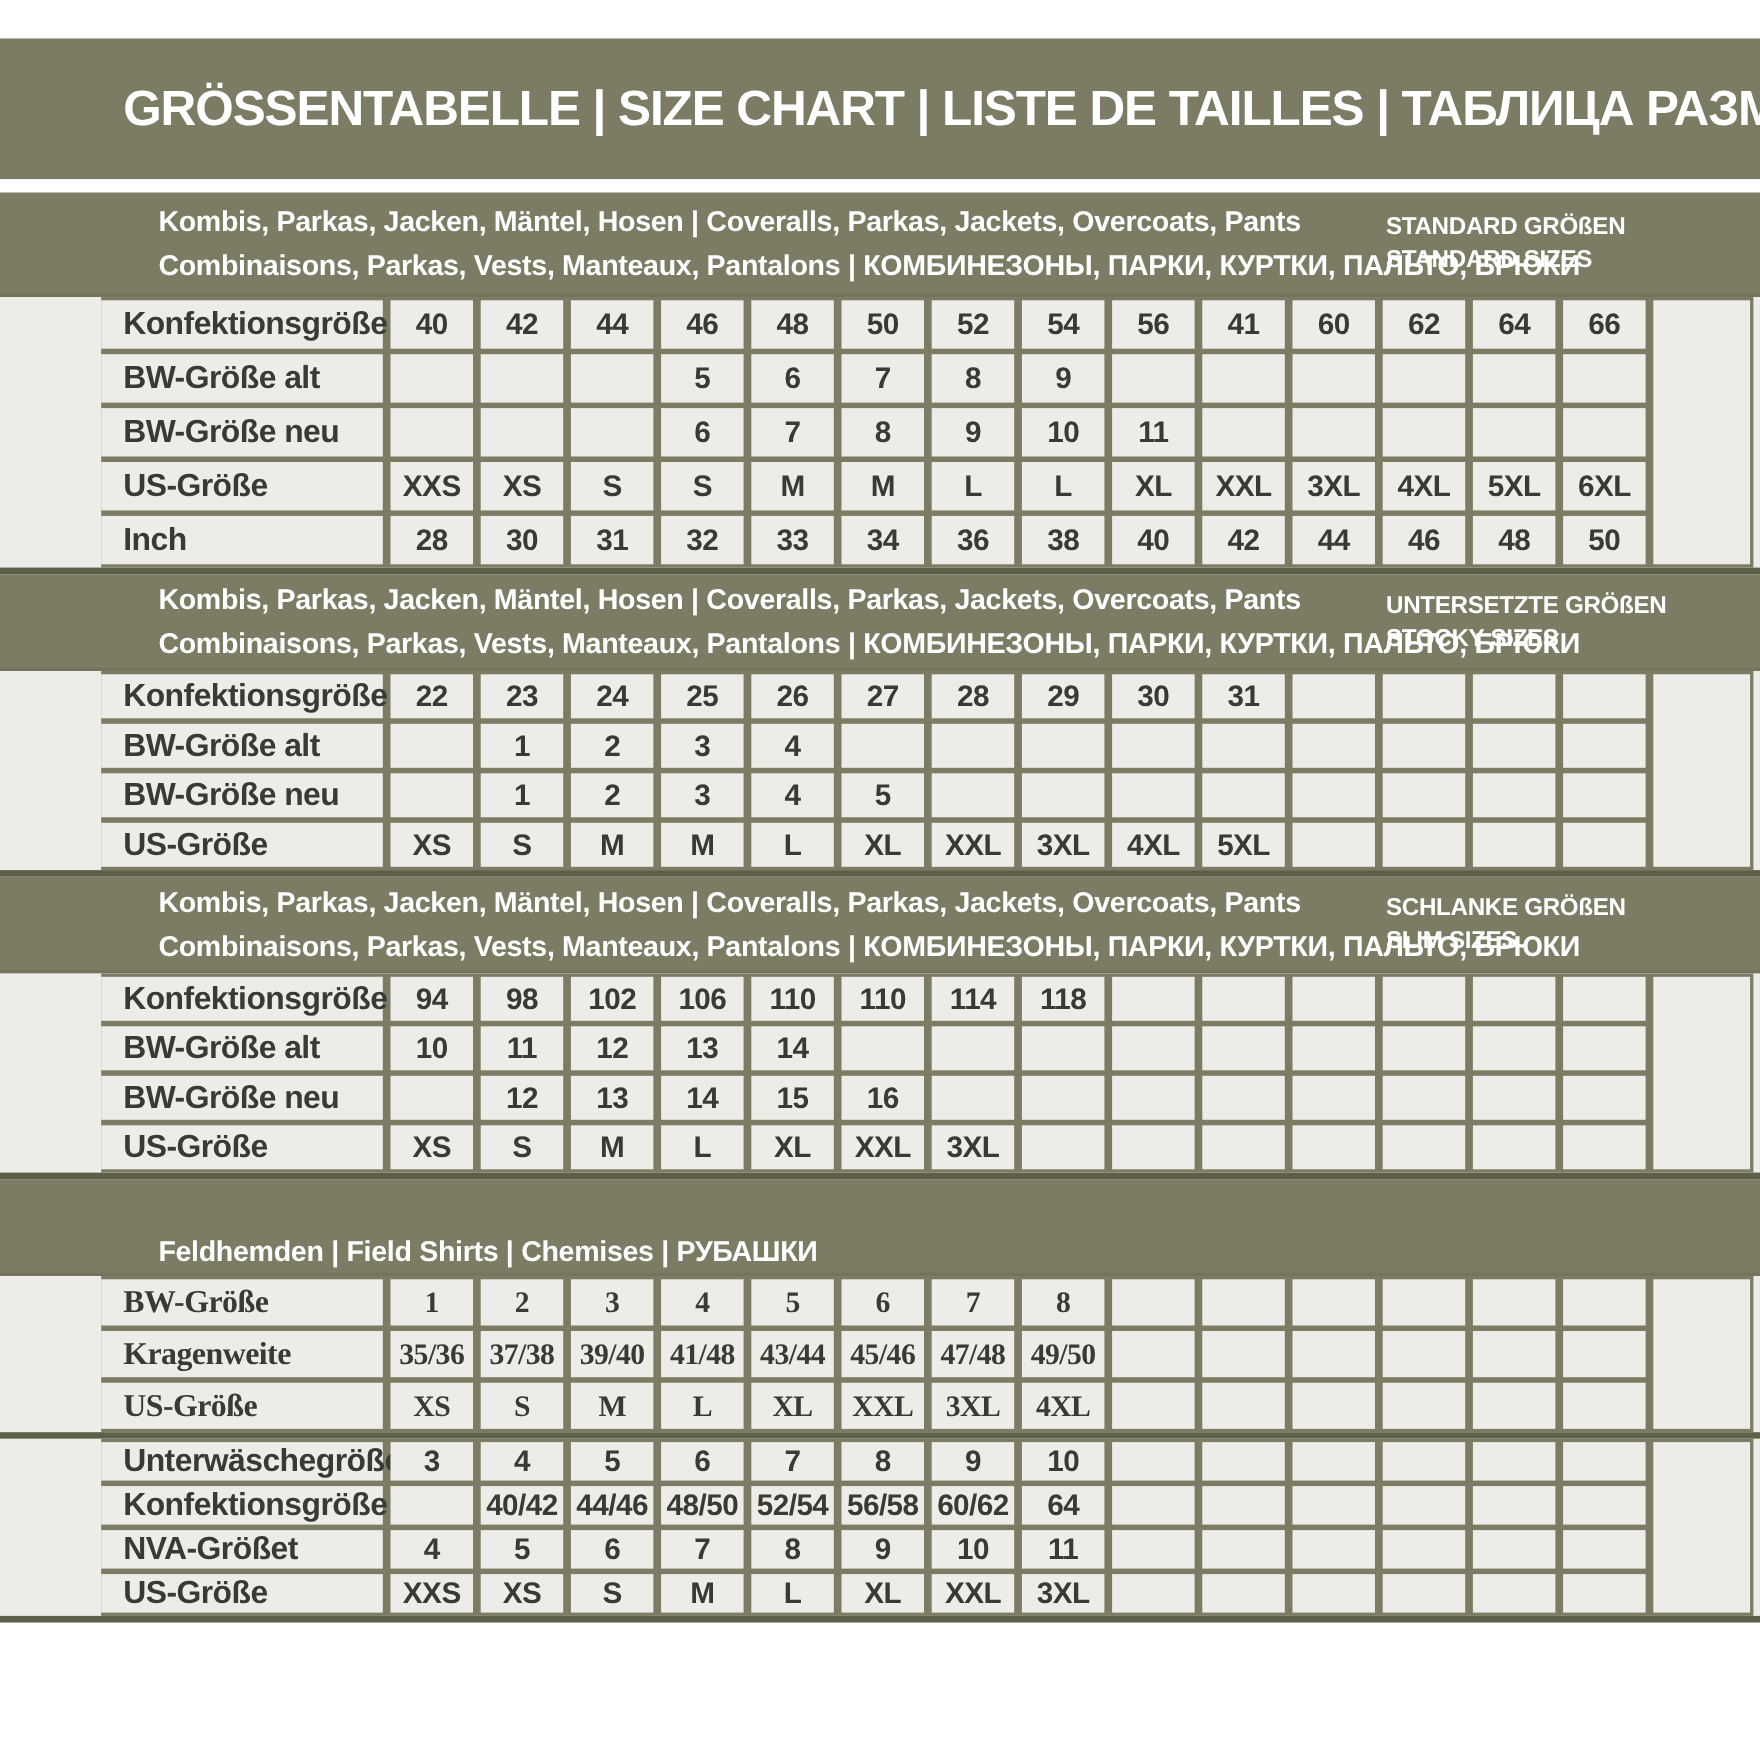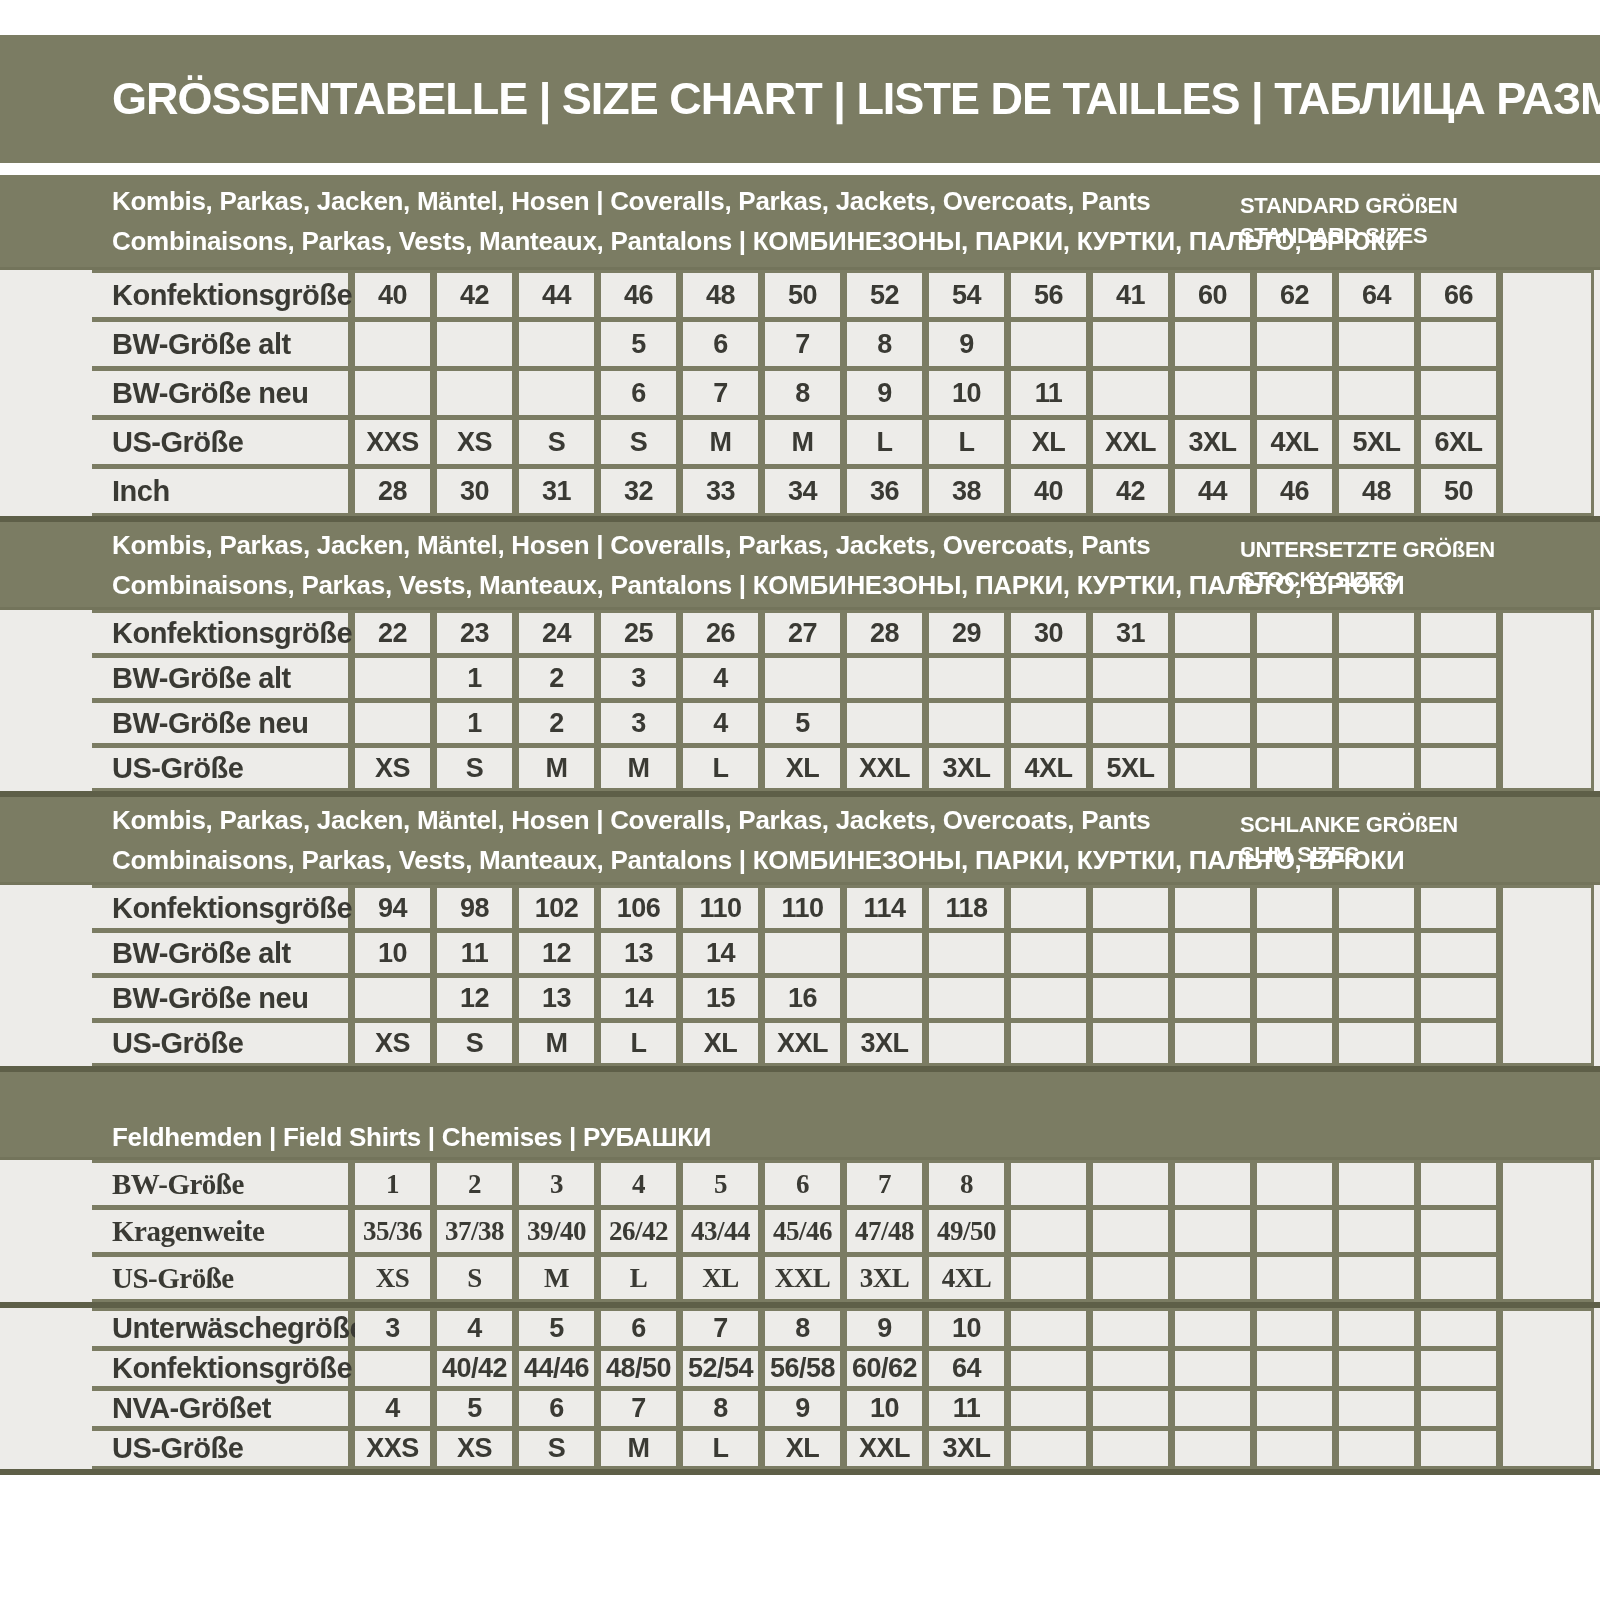--- a/index.html
+++ b/index.html
@@ -27,30 +27,30 @@
   .title-band .title-text{
     color:#fff;font-weight:bold;font-size:45px;letter-spacing:-1px;white-space:nowrap;
   }
   .top-gap{height:12px;background:var(--paper);}
 
   
   .band{
     background:var(--olive);display:flex;align-items:center;
     padding-left:112px;border-bottom:3px solid var(--olive-line);
   }
-  .band .band-lines{flex:1;min-width:0;}
+  .band .band-lines{flex:1;min-width:0;margin-left:32px;}
   .band .band-line{
     color:#fff;font-weight:bold;font-size:26px;line-height:40px;
     letter-spacing:-0.3px;white-space:nowrap;
   }
   .band .band-line:empty{display:none;}
   .band-tag{width:360px;flex-shrink:0;}
   .band-tag .tag-line{
     color:#fff;font-weight:bold;font-size:22px;line-height:30px;
-    letter-spacing:-0.3px;white-space:nowrap;
+    letter-spacing:-0.3px;white-space:nowrap;margin-left:20px;
   }
   .band-tag .tag-line:empty{display:none;}
   .h-std{height:95px;}
   .h-mid{height:88px;}
   .h-feld{height:88px;align-items:flex-end;}
   .h-under{height:108px;}
 
   
   .table-strip{
     background:var(--cell);
@@ -354,21 +354,21 @@
         <div class="cell value-cell"></div>
         <div class="cell value-cell"></div>
         <div class="cell value-cell"></div>
         <div class="cell value-cell"></div>
         <div class="cell value-cell"></div>
         <div class="cell wide-cell" style="grid-area: 1 / 16 / span 3;"></div>
         <div class="cell label-cell">Kragenweite</div>
         <div class="cell value-cell">35/36</div>
         <div class="cell value-cell">37/38</div>
         <div class="cell value-cell">39/40</div>
-        <div class="cell value-cell">26/42</div>
+        <div class="cell value-cell">41/48</div>
         <div class="cell value-cell">43/44</div>
         <div class="cell value-cell">45/46</div>
         <div class="cell value-cell">47/48</div>
         <div class="cell value-cell">49/50</div>
         <div class="cell value-cell"></div>
         <div class="cell value-cell"></div>
         <div class="cell value-cell"></div>
         <div class="cell value-cell"></div>
         <div class="cell value-cell"></div>
         <div class="cell value-cell"></div>

